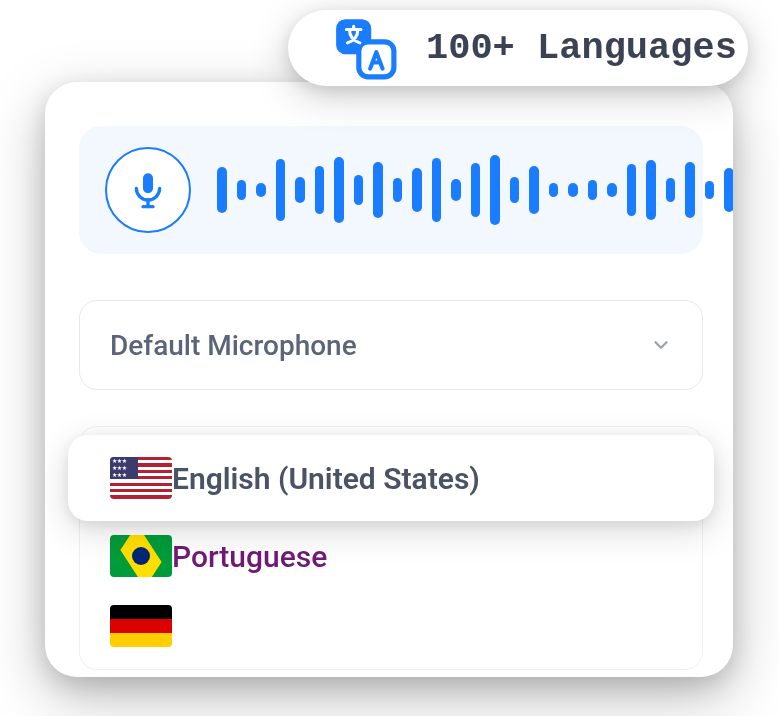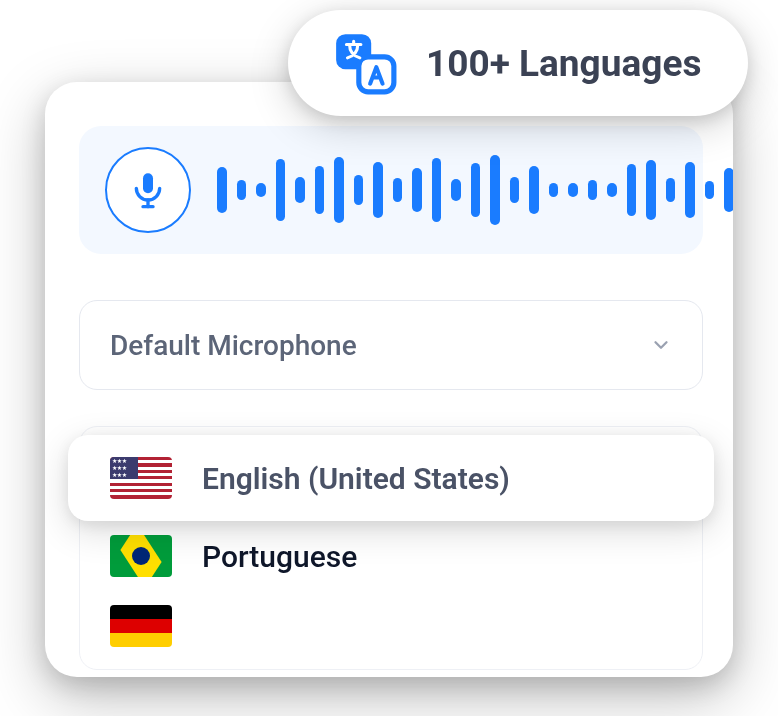--- a/index.html
+++ b/index.html
@@ -20,29 +20,30 @@
     border-radius: 32px;
     box-shadow: 0 20px 60px rgba(0,0,0,0.25), 0 8px 24px rgba(0,0,0,0.15);
     padding: 34px 30px 0 34px;
     overflow: hidden;
   }
   .badge {
     position: absolute;
     left: 288px;
     top: 10px;
     width: 460px;
-    height: 106px;
+    height: 76px;
     background: #fff;
     border-radius: 53px;
     box-shadow: 0 10px 40px rgba(0,0,0,0.18), 0 4px 16px rgba(0,0,0,0.12);
     display: flex;
     align-items: center;
     padding-left: 44px;
     gap: 28px;
     z-index: 10;
+    font-family: Liberation Mono, monospace;
   }
   .badge-icon { width: 66px; height: 66px; flex-shrink: 0; }
   .badge-text {
     font-size: 37px;
     font-weight: 700;
     color: #3b4254;
   }
   .wave-panel {
     width: 100%;
     height: 128px;
@@ -100,21 +101,20 @@
     margin-top: 36px;
     width: 100%;
     border: 1.5px solid #eef0f5;
     border-radius: 18px;
     padding: 8px 0;
     position: relative;
   }
   .lang-item {
     display: flex;
     align-items: center;
-    gap: 30px;
     padding: 14px 30px;
     cursor: pointer;
   }
   .lang-item.active {
     margin: 0 -12px;
     padding: 22px 42px;
     background: #fff;
     border-radius: 20px;
     box-shadow: 0 10px 36px rgba(0,0,0,0.14), 0 4px 14px rgba(0,0,0,0.08);
     position: relative;
@@ -123,21 +123,21 @@
   .flag {
     width: 62px;
     height: 42px;
     border-radius: 4px;
     flex-shrink: 0;
     overflow: hidden;
   }
   .lang-label {
     font-size: 30px;
     font-weight: 500;
-    color: #0f172a;
+    color: #701a75;
   }
   .lang-item.active .lang-label {
     color: #4a5266;
     font-weight: 600;
   }
   
   .flag-us {
     background:
       linear-gradient(#fff 0 100%),
       repeating-linear-gradient(#b22234 0 3.2px, #fff 3.2px 6.4px);

